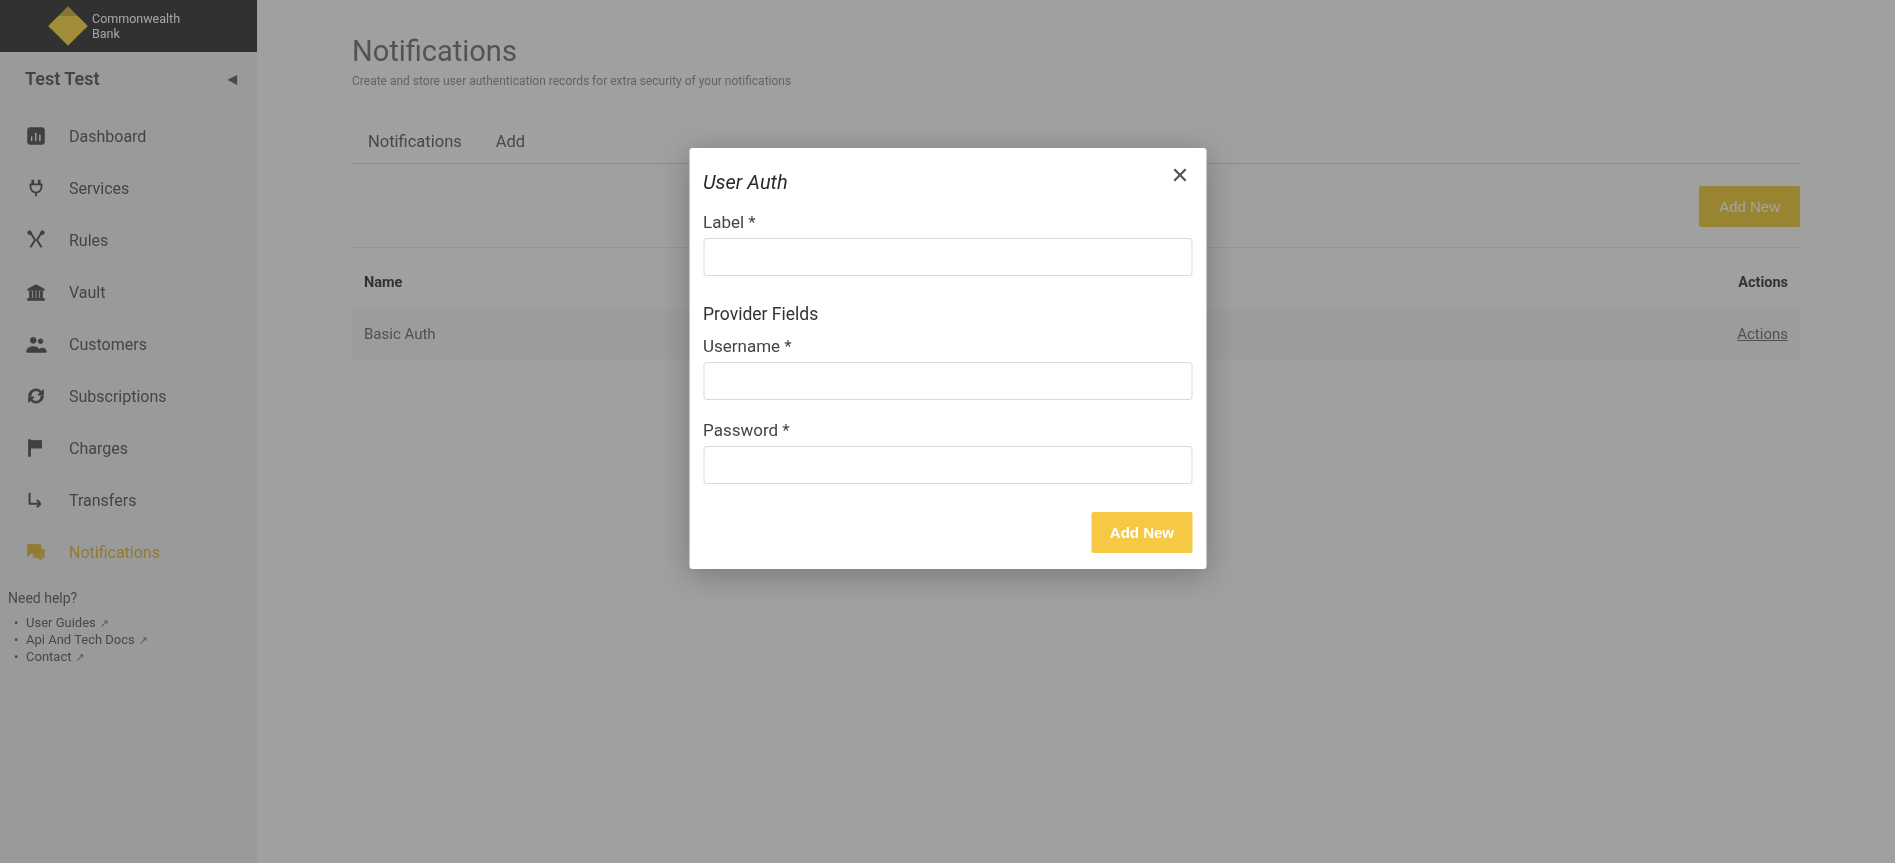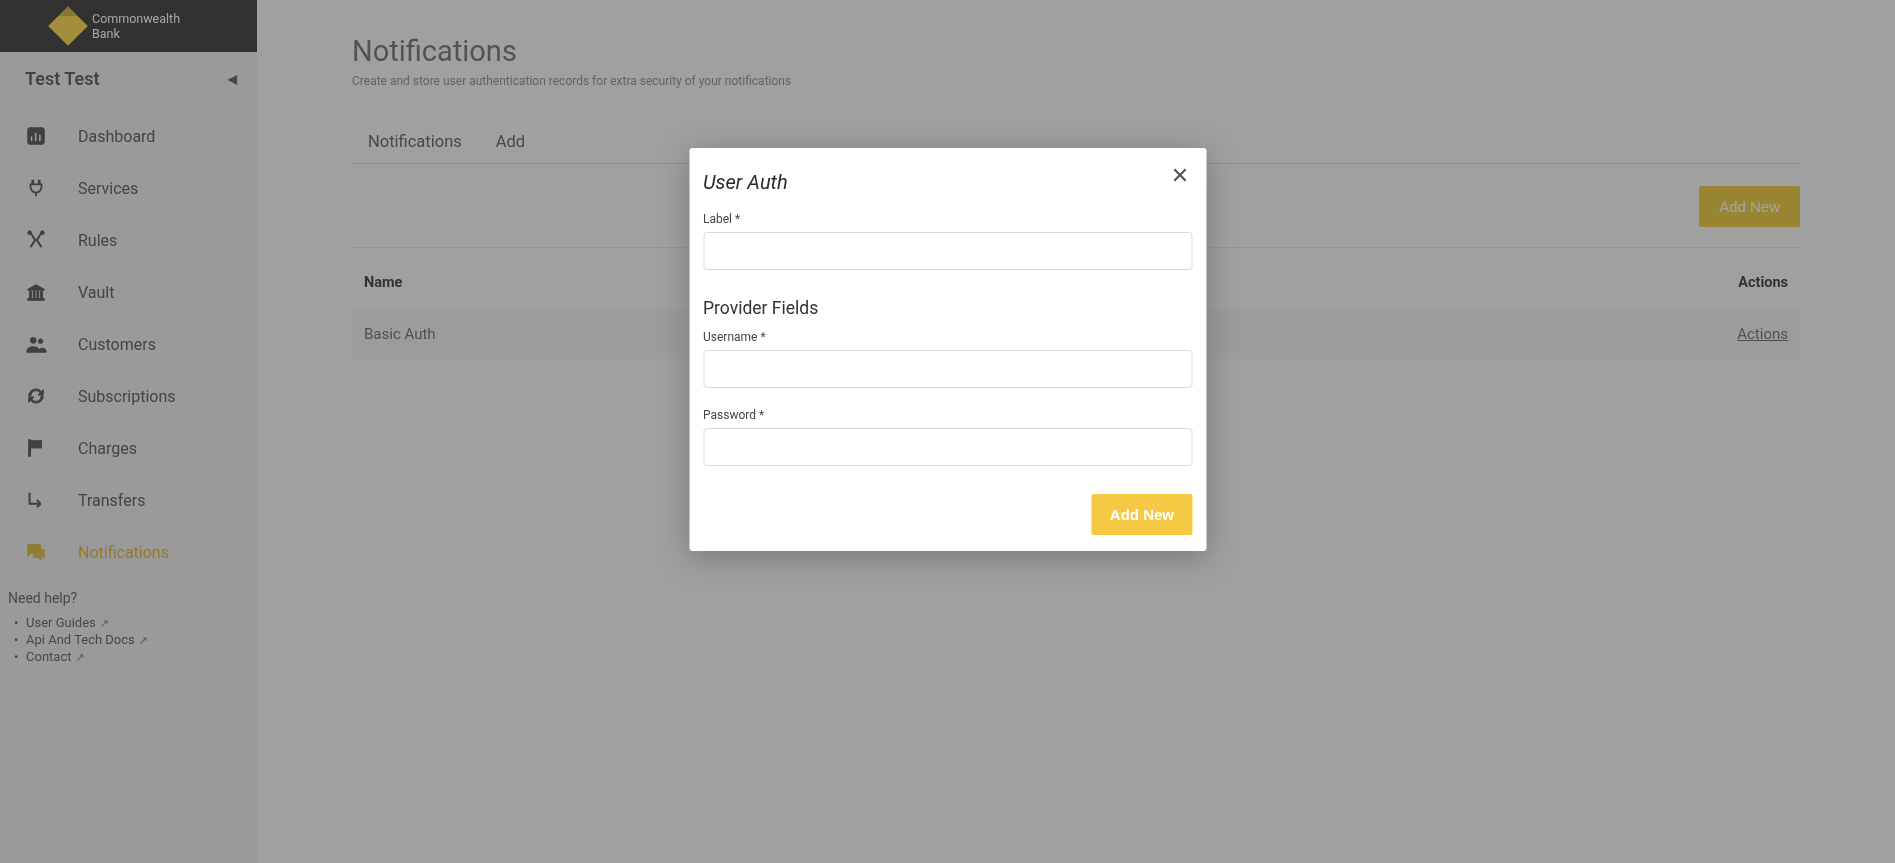--- a/index.html
+++ b/index.html
@@ -46,21 +46,21 @@
   .logo-text { color: #fff; font-size: 12.5px; line-height: 1.2; }
   .org-row {
     display: flex; align-items: center; justify-content: space-between;
     padding: 16px 20px 16px 25px;
     font-size: 18px; font-weight: 600; color: #2a2a2a;
     border-bottom: 1px solid rgba(0,0,0,0.0);
   }
   .org-collapse { font-size: 12px; color:#333; }
   .nav { padding-top: 4px; }
   .nav-item {
-    display: flex; align-items: center; gap: 31px;
+    display: flex; align-items: center; gap: 22px;
     padding: 15px 20px 15px 25px;
     font-size: 16px; color: #2a2a2a;
     cursor: pointer;
   }
   .nav-item.active { color: #d4a400; }
   .nav-item.active .nav-icon svg { fill: #d4a400; stroke: #d4a400; }
   .nav-icon { width: 22px; height: 22px; display:flex; align-items:center; justify-content:center; }
   .nav-icon svg { width: 22px; height: 22px; fill:#222; stroke:#222; }
 
   .help-section { padding: 12px 8px 8px 8px; font-size: 14px; }
@@ -103,21 +103,21 @@
     background:#fff; border-radius:3px;
     box-shadow: 0 6px 30px rgba(0,0,0,0.25);
     padding: 22px 14px 16px 14px;
   }
   .modal-title { font-size: 20px; color:#2a2a2a; font-weight: 400; margin-bottom: 18px; font-style: italic; }
   .modal-close {
     position:absolute; top:14px; right:12px;
     width:28px; height:28px; border:none; background:transparent;
     font-size:22px; color:#555; cursor:pointer; line-height:1;
   }
-  .form-label { font-size:12px; color:#444; margin-bottom:6px; }
+  .form-label { font-size:17px; color:#444; margin-bottom:6px; }
   .form-input {
     width:100%; height:38px; border:1px solid #d9d9d9; border-radius:3px;
     padding: 0 10px; font-size:15px; margin-bottom: 20px;
   }
   .section-label { font-size:17.5px; color:#333; margin: 8px 0 12px 0; }
   .modal-actions { display:flex; justify-content:flex-end; padding-top: 8px; }
   .btn-modal {
     background:#f6c945; color:#fff; border:none; border-radius:2px;
     padding: 12px 18px; font-size:15px; font-weight:600; cursor:pointer;
   }

